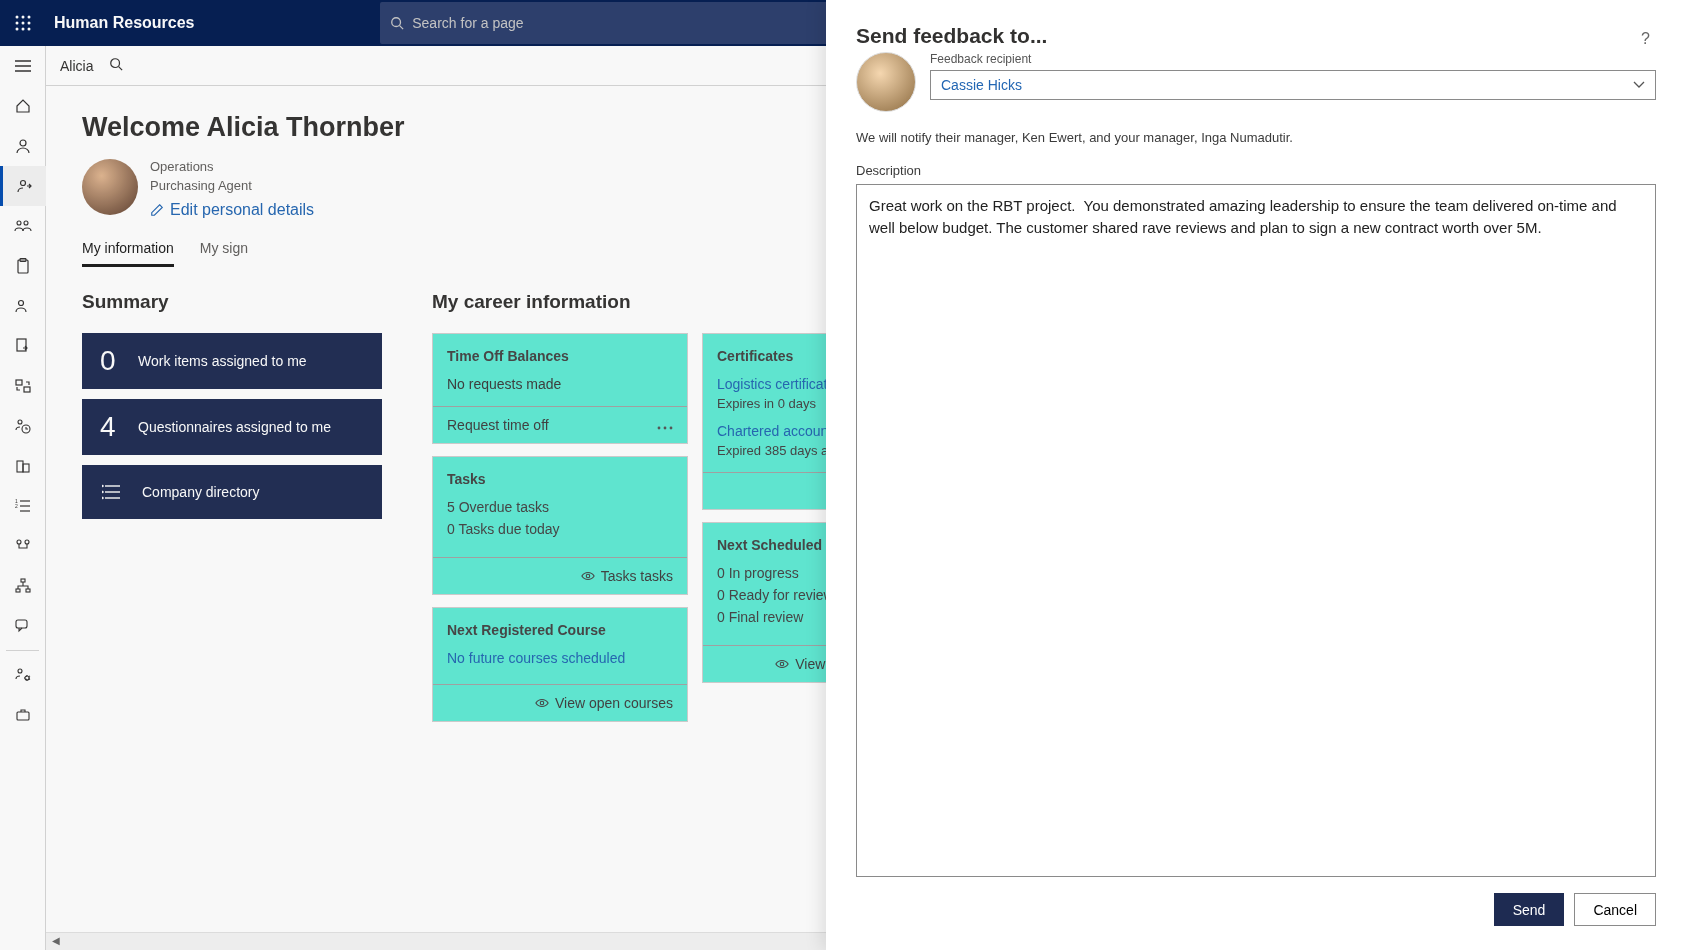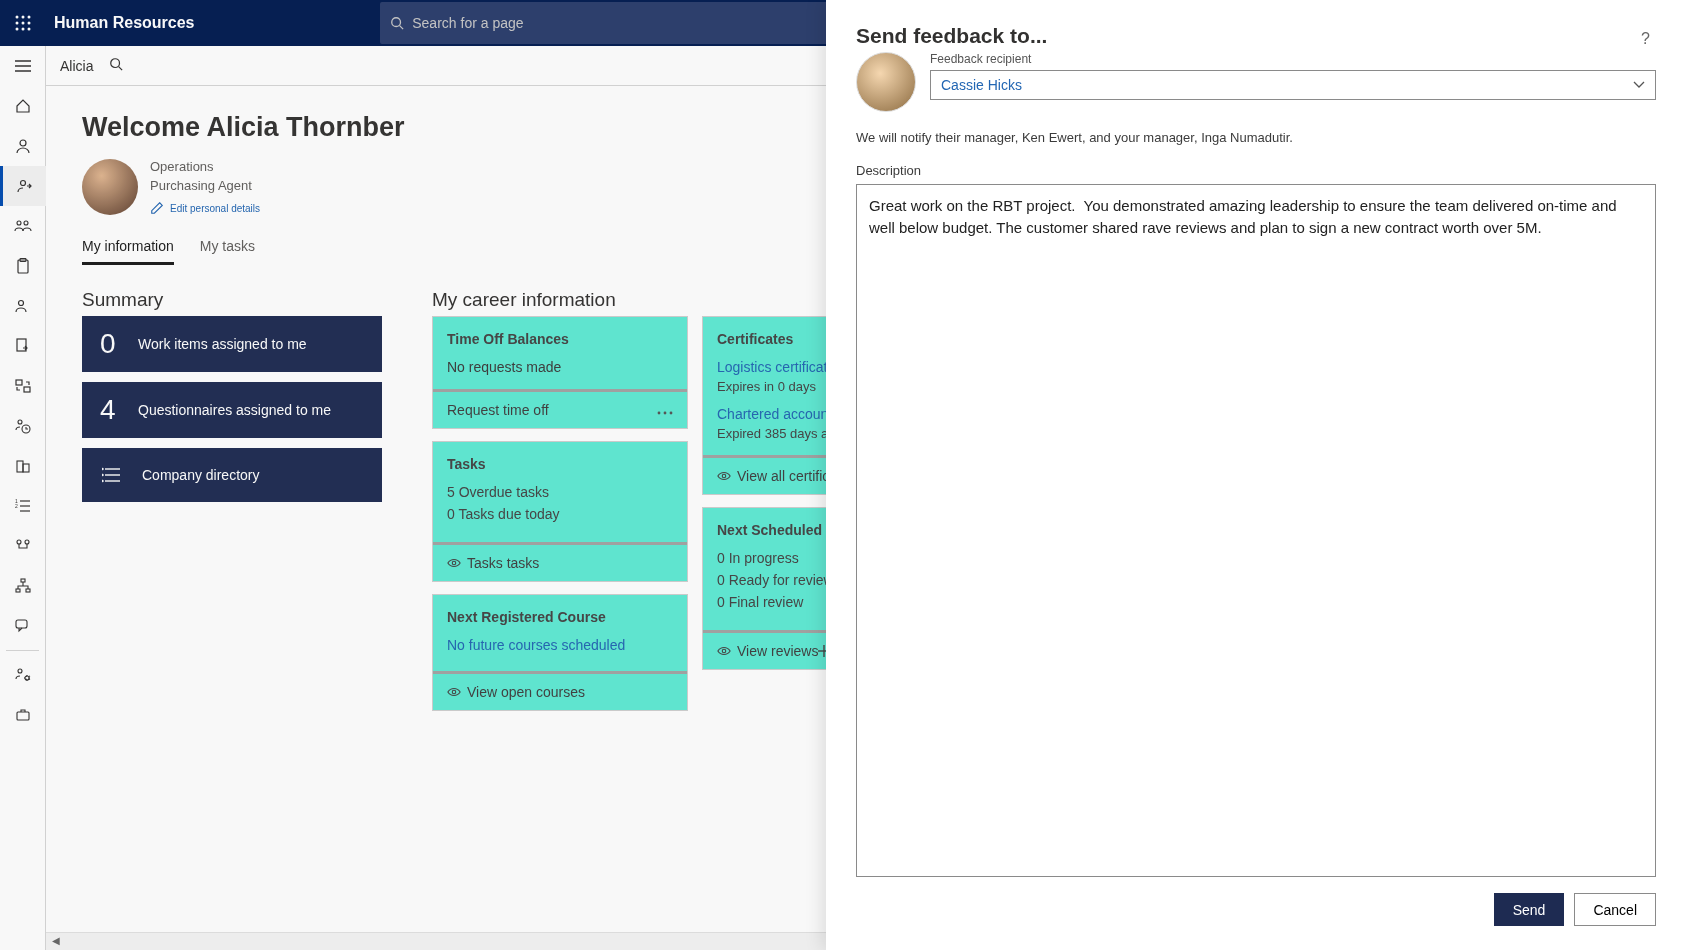--- a/index.html
+++ b/index.html
@@ -147,21 +147,21 @@
     color: #605e5c;
     margin-bottom: 4px;
   }
   .profile-meta .role {
     font-size: 13px;
     color: #605e5c;
     margin-bottom: 8px;
   }
   .profile-meta .edit-link {
     color: #2266b3;
-    font-size: 10px;
+    font-size: 16px;
     cursor: pointer;
     display: inline-flex;
     align-items: center;
     gap: 6px;
   }
 
   
   .tabs {
     display: flex;
     gap: 26px;
@@ -182,22 +182,22 @@
   .content-grid {
     display: flex;
     gap: 50px;
     align-items: flex-start;
   }
 
   
   .summary-col { width: 300px; }
   .col-heading {
     font-size: 19px;
-    font-weight: 400;
-    margin-bottom: 5px;
+    font-weight: 700;
+    margin-bottom: 20px;
   }
   .summary-tile {
     background: #1e2b52;
     color: #fff;
     border-radius: 0px;
     padding: 12px 18px;
     margin-bottom: 10px;
     display: flex;
     align-items: center;
     gap: 18px;
@@ -231,25 +231,26 @@
     font-size: 14px;
     font-weight: 600;
     color: #444;
   }
   .card .card-body {
     padding: 0 14px 14px;
     font-size: 14px;
     color: #3b3b3b;
   }
   .card .card-footer {
-    border-top: 3px solid #a3a3a3;
+    border-top: 1px solid #a3a3a3;
     padding: 10px 14px;
     display: flex;
     font-size: 14px;
     align-items: center;
+    justify-content: flex-end;
   }
   .card .card-footer .footer-action,
   .card .link {
     color: #3f3f3f;
     cursor: pointer;
     display: inline-flex;
     align-items: center;
     gap: 6px;
   }
   .card .blue-link {
@@ -574,21 +575,21 @@
         <svg width="14" height="14" viewBox="0 0 16 16" fill="none" stroke="#2266b3" stroke-width="1.3">
             <path d="M11 2 L14 5 L5 14 H2 V11 Z"></path>
           </svg>
         <span>Edit personal details</span>
       </div>
     </div>
   </div>
 
   <div class="tabs">
     <div class="tab active">My information</div>
-    <div class="tab">My tasks</div>
+    <div class="tab">My sign</div>
   </div>
 
   <div class="content-grid">
 
     <div class="summary-col">
       <div class="col-heading">Summary</div>
 
       <div class="summary-tile">
         <span class="big-num">0</span>
         <span class="tile-label">Work items assigned to me</span>

